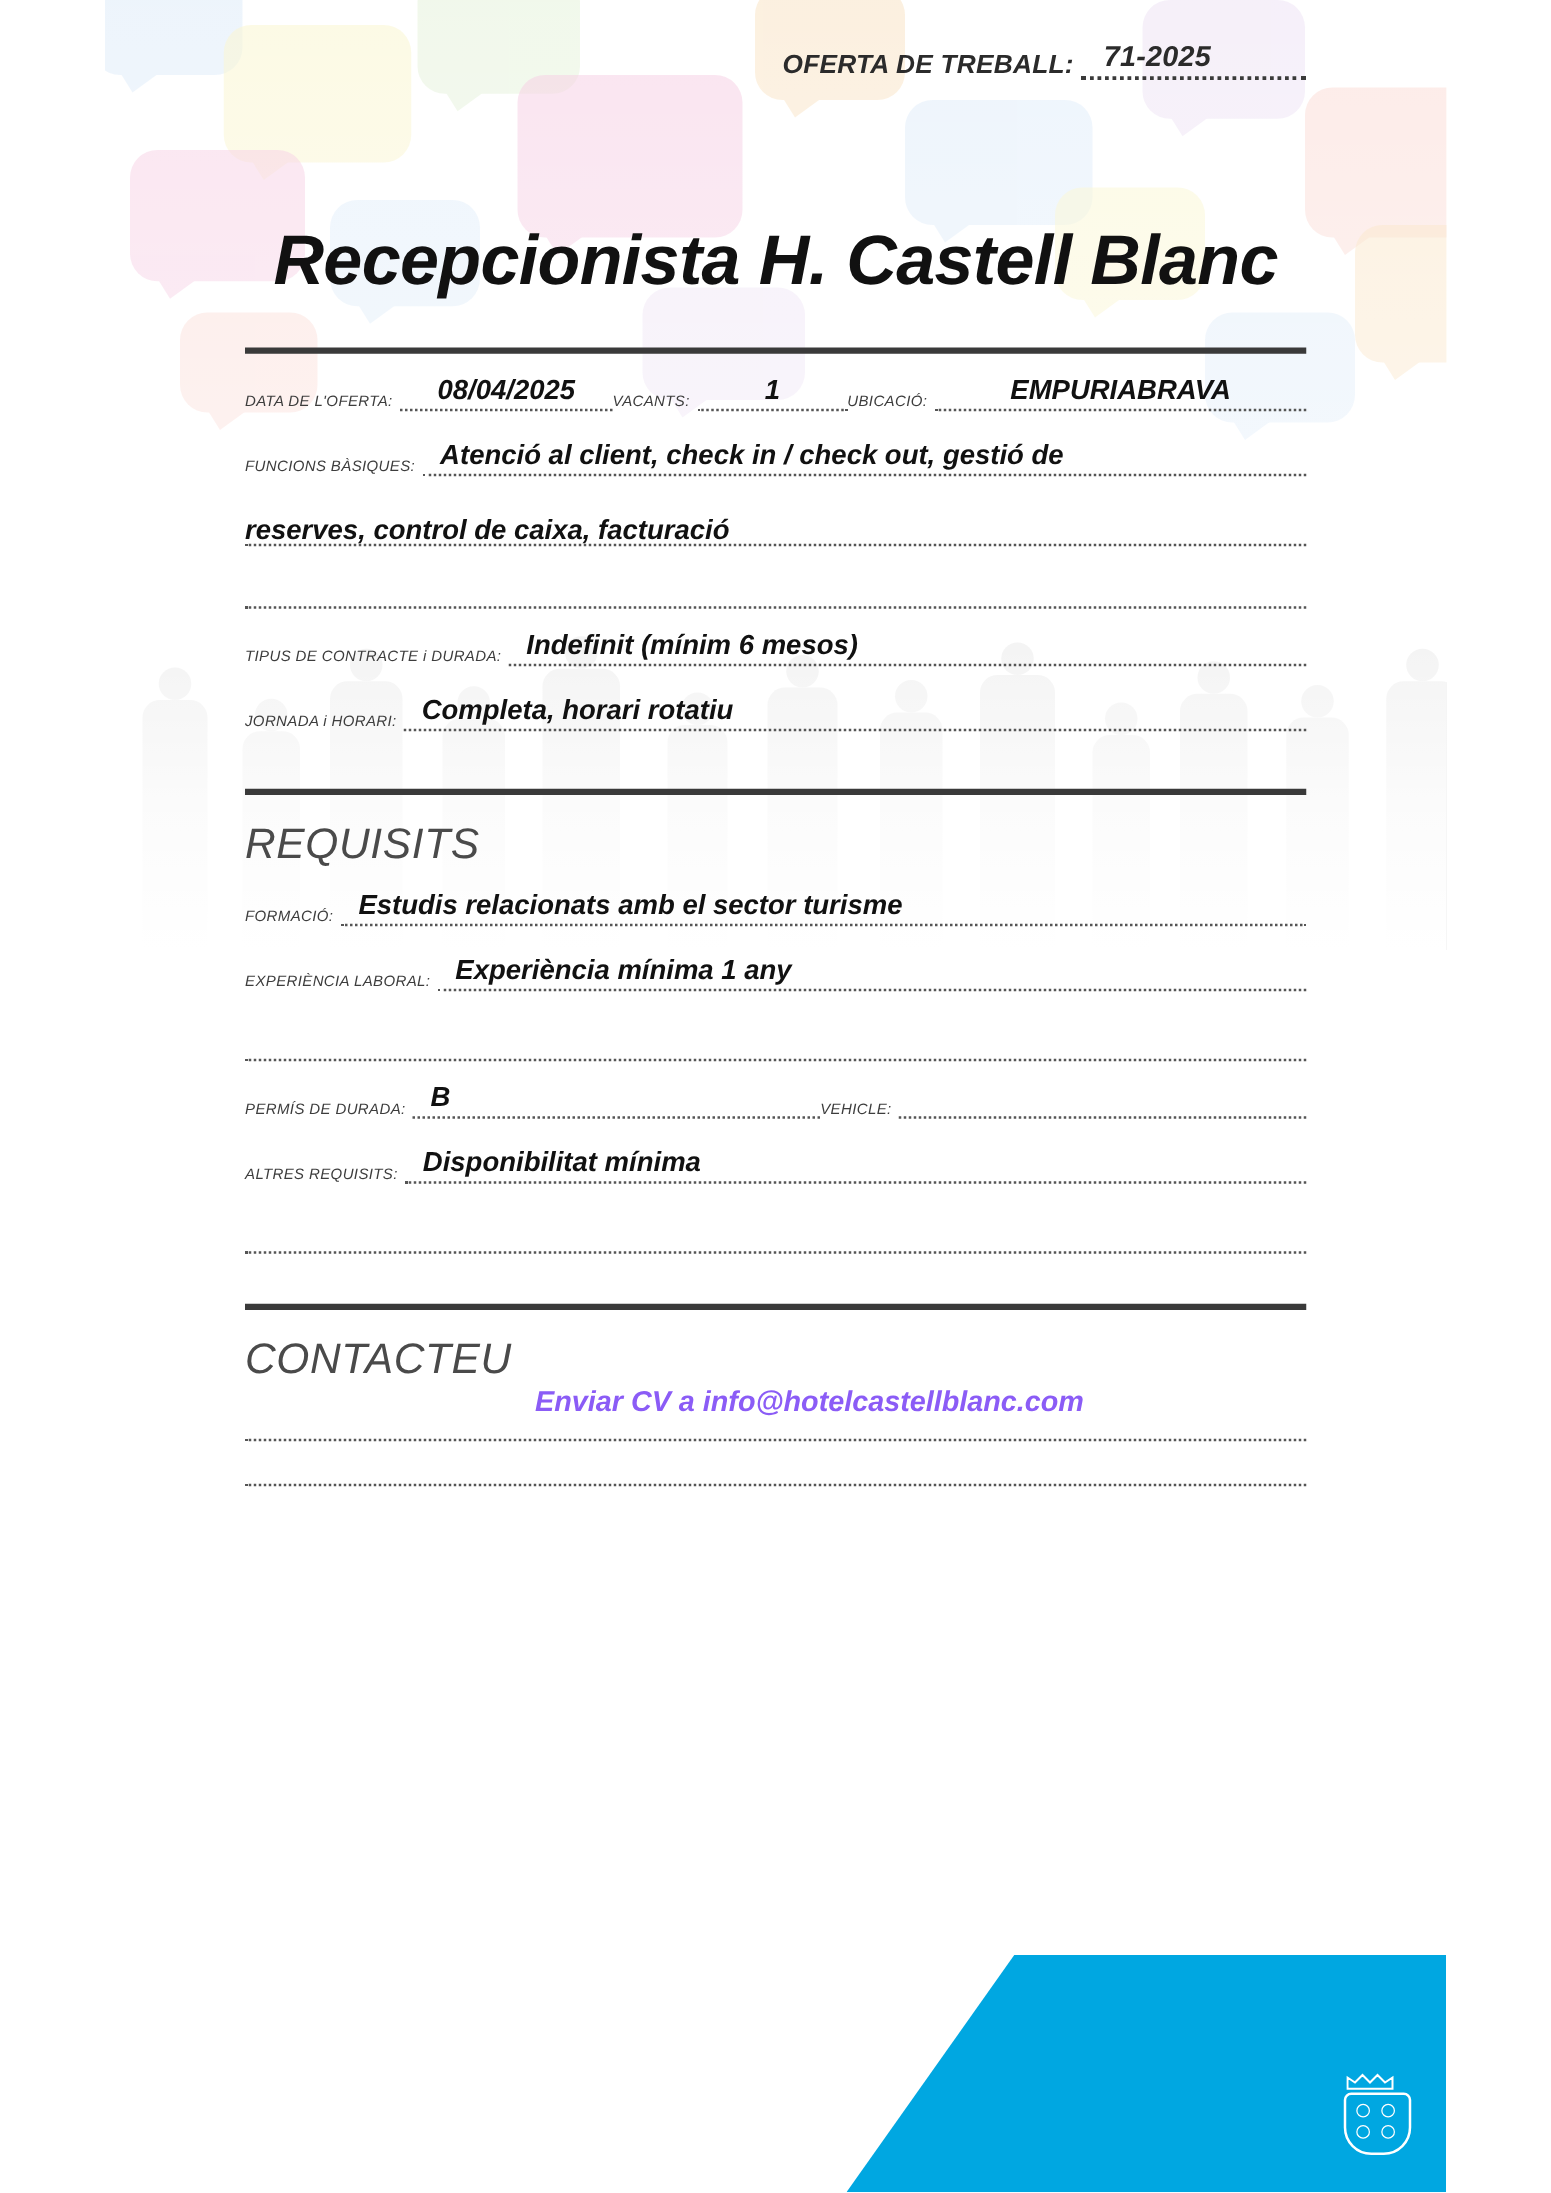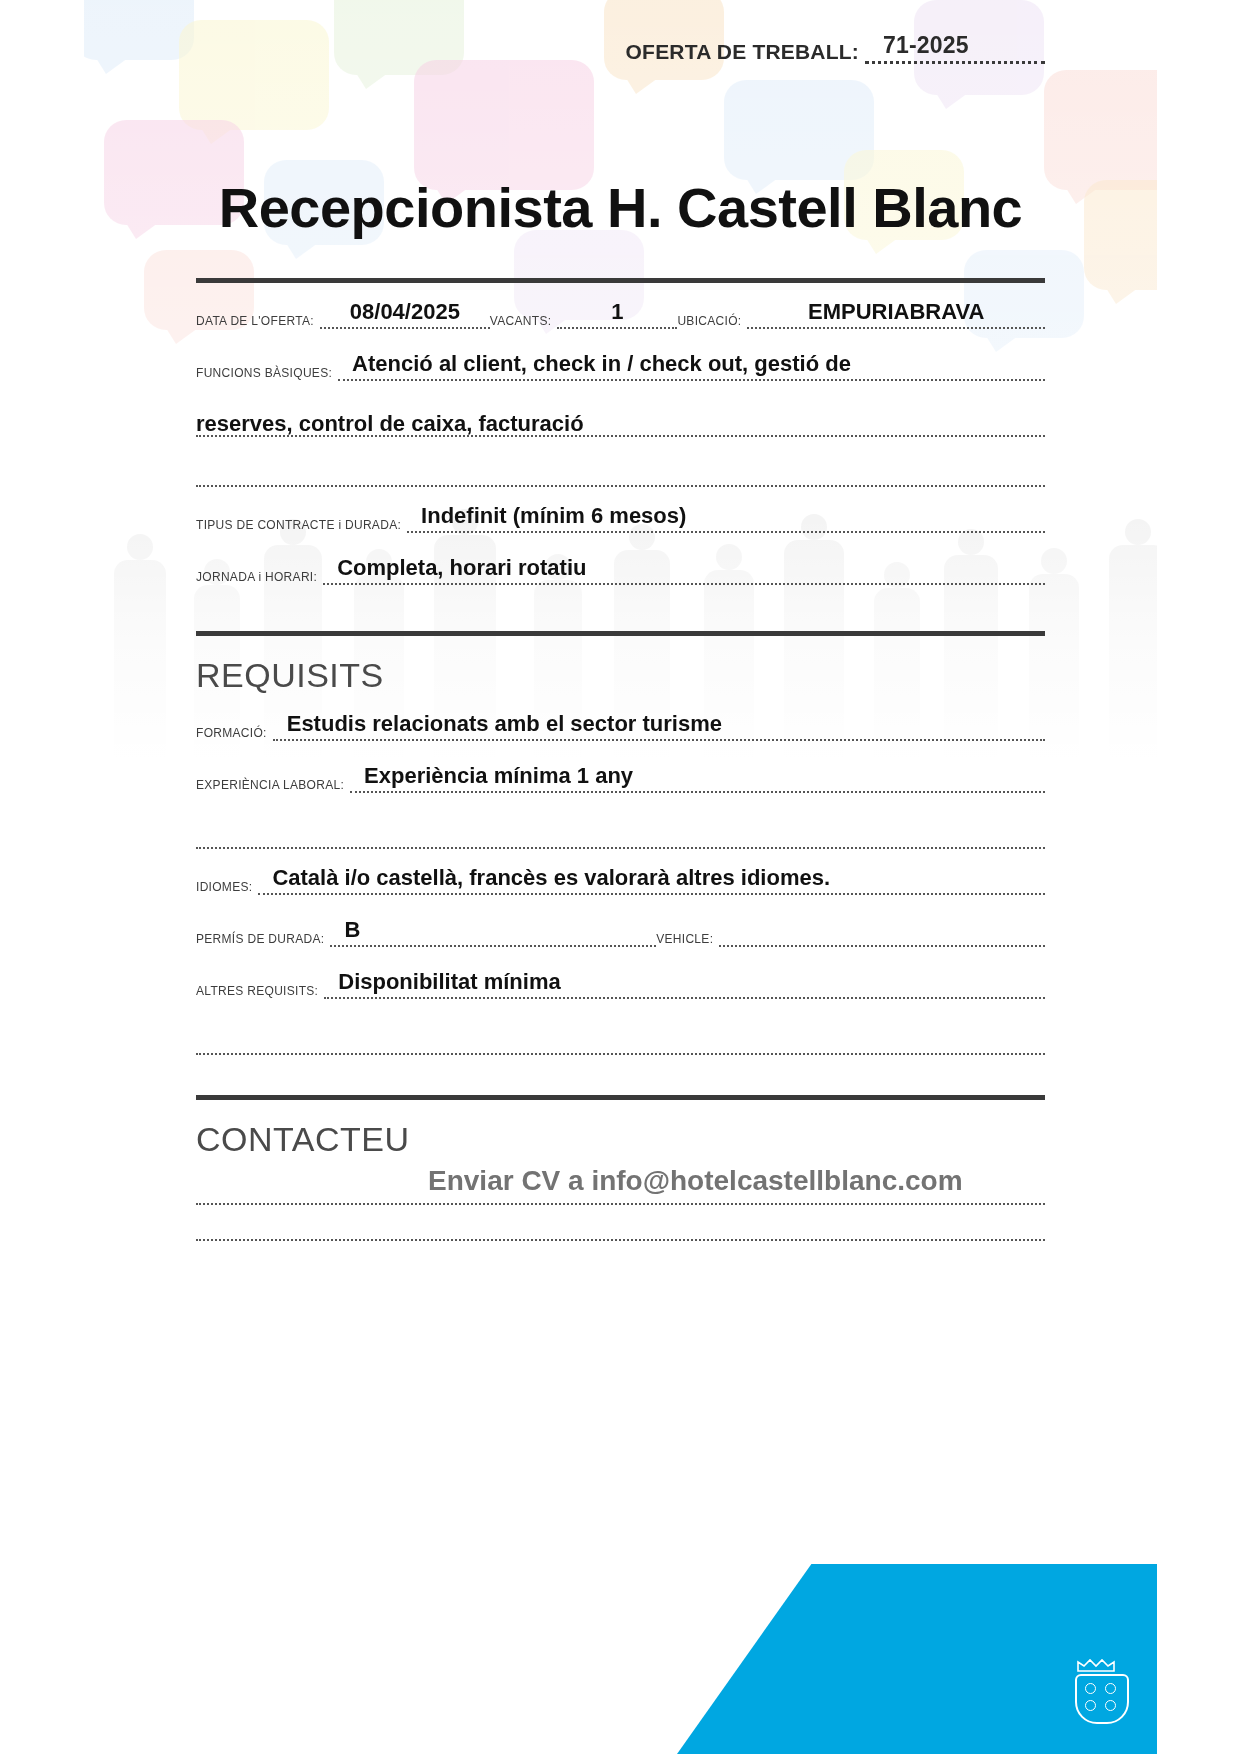--- a/index.html
+++ b/index.html
@@ -8,20 +8,21 @@
     background: #ffffff;
   }
   .page {
     position: relative;
     width: 1073px;
     height: 1754px;
     margin: 0 auto;
     background: #ffffff;
     font-family: "Liberation Sans", sans-serif;
     overflow: hidden;
+    font-style: italic;
   }
 
   
   .bg-band {
     position: absolute;
     left: 0; top: 0;
     width: 1241px;
     height: 760px;
     overflow: hidden;
     z-index: 0;
@@ -181,24 +182,24 @@
 
   .contact-line {
     position: relative;
     border-bottom: 2.5px dotted #555;
     height: 30px;
     margin-top: 4px;
   }
   .contact-line .val {
     position: absolute;
     left: 232px;
-    bottom: 6px;
-    font-size: 28px;
-    font-weight: bold;
-    color: #737373;
+    bottom: 16px;
+    font-size: 23px;
+    font-weight: bold;
+    color: #8b5cf6;
     white-space: nowrap;
   }
 
   
   .logo-wrap {
     position: absolute;
     right: 0;
     bottom: 0;
     width: 480px;
     height: 190px;
@@ -407,28 +408,20 @@
         <span class="flabel">EXPERIÈNCIA LABORAL:</span>
         <span class="fill">
           <span class="val">Experiència mínima 1 any</span>
         </span>
       </div>
     </div>
     <div class="emptyline">
       <span class="val"></span>
     </div>
 
-    <div class="row">
-      <div class="fieldset-line">
-        <span class="flabel">IDIOMES:</span>
-        <span class="fill">
-          <span class="val">Català i/o castellà, francès es  valorarà altres idiomes.</span>
-        </span>
-      </div>
-    </div>
 
     <div class="row">
       <div class="fieldset-line">
         <span class="flabel">PERMÍS DE DURADA:</span>
         <span class="fill">
           <span class="val">B</span>
         </span>
         <span class="flabel">VEHICLE:</span>
         <span class="fill">
           <span class="val"></span>

